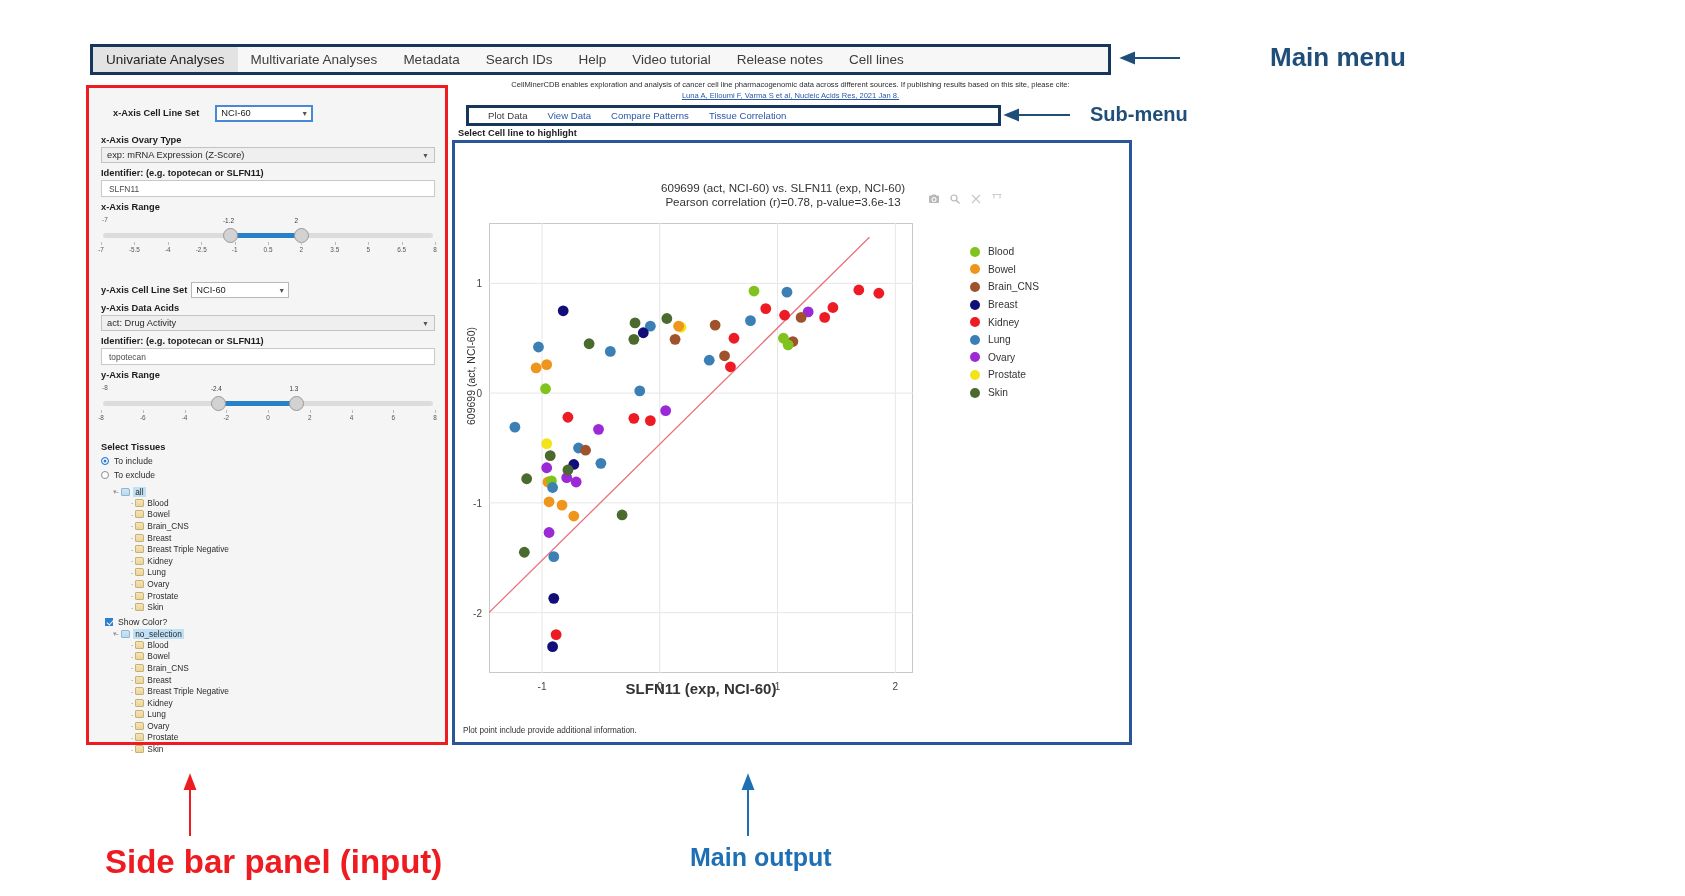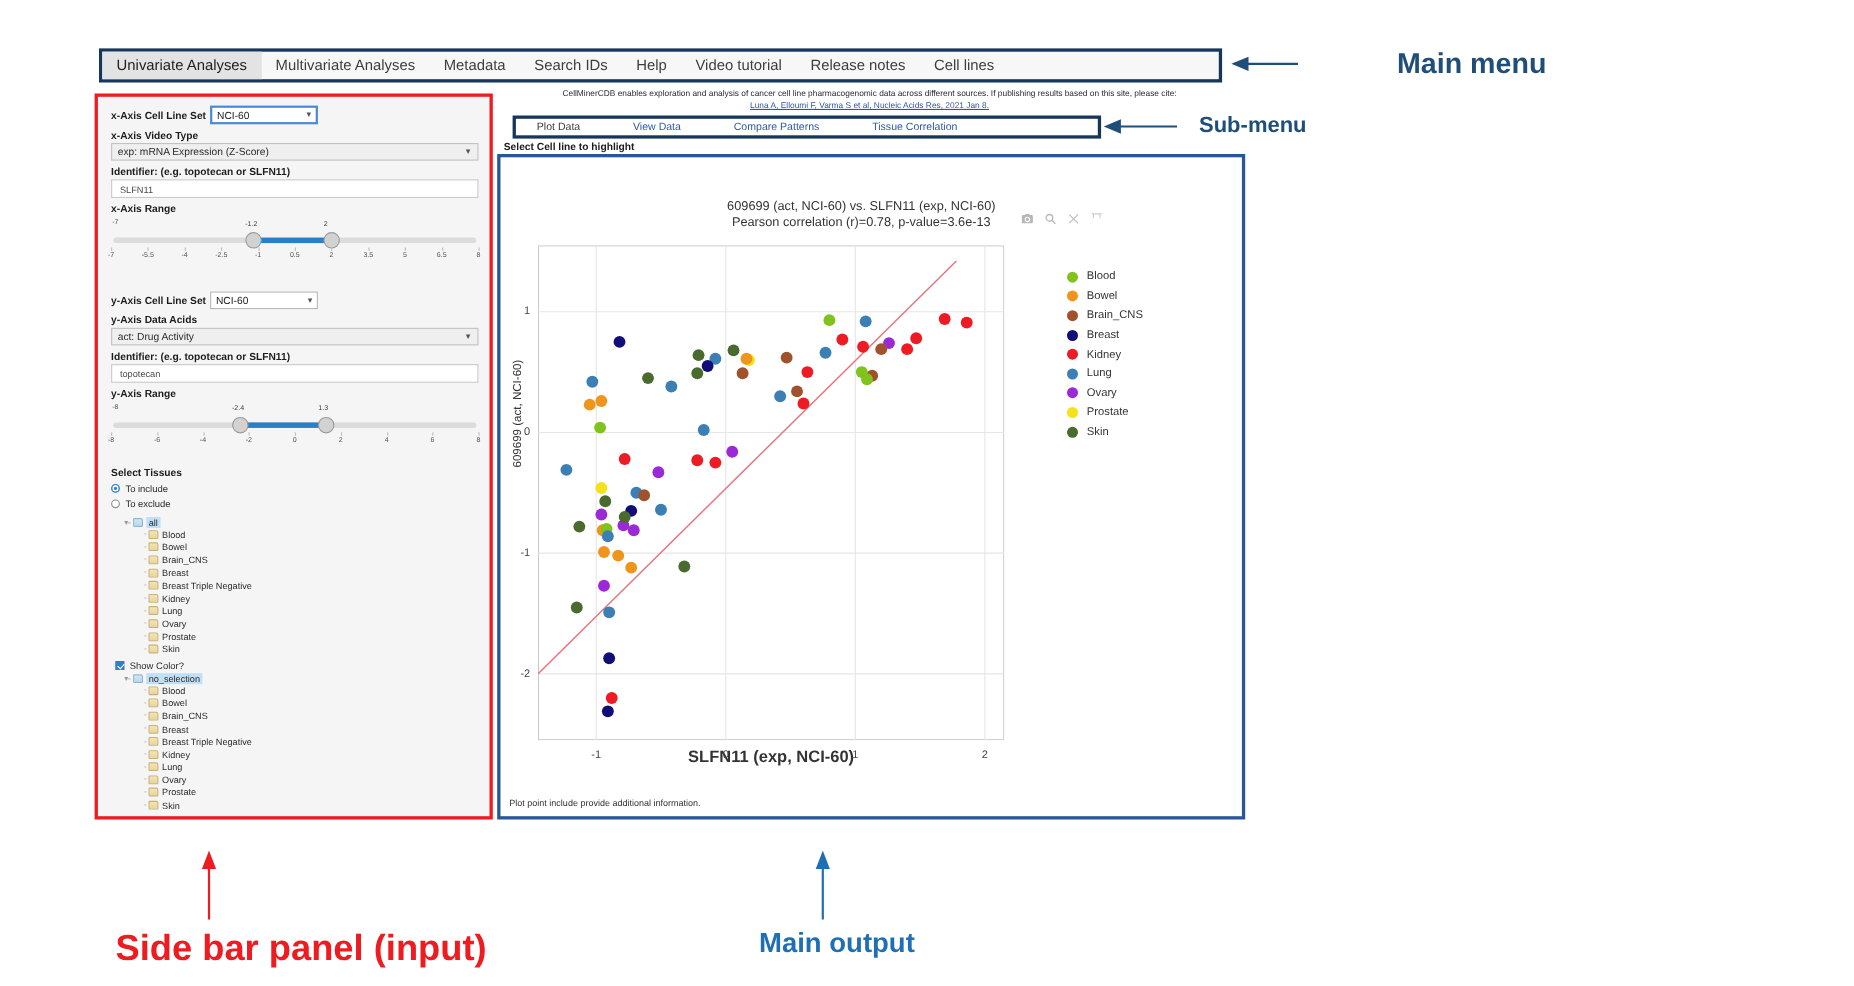--- a/index.html
+++ b/index.html
@@ -29,21 +29,21 @@
     position: absolute; left: 468px; top: 79px; width: 645px;
     text-align: center; font-size: 7.6px; color: #2b2b2b; line-height: 1.5;
   }
   .cite a { color: #2a58a8; text-decoration: underline; }
 
   
   .submenu-box {
     position: absolute; left: 466px; top: 105px; width: 535px; height: 21px;
     border: 3px solid #16365c; background: #fff;
   }
-  .submenu-inner { display: flex; align-items: center; height: 100%; padding-left: 9px; gap: 28px; }
+  .submenu-inner { display: flex; align-items: center; height: 100%; padding-left: 9px; }
   .sm-item { font-size: 9.6px; color: #2a58a8; padding: 0 10px; white-space: nowrap; }
   .sm-item.active { color: #3b3b3b; }
 
   
   .sidebar-box {
     position: absolute; left: 86px; top: 85px; width: 362px; height: 660px;
     border: 3px solid #ee1b21; background: #f5f5f5;
   }
   .sidebar-inner { padding: 8px 10px 0 12px; }
   .lbl { font-size: 9.3px; font-weight: bold; color: #1c1c1c; margin: 5px 0 2px; }
@@ -190,28 +190,28 @@
         <div class="sm-item">View Data</div>
         <div class="sm-item">Compare Patterns</div>
         <div class="sm-item">Tissue Correlation</div>
       </div>
   </div>
 
   <div class="sidebar-box">
     <div class="sidebar-inner">
 
       <div class="row-inline">
-        <span class="lbl" style="margin:0">x-Axis Cell Line Set</span>
+        <span class="lbl" style="margin:12px">x-Axis Cell Line Set</span>
         <div class="select-hl">
           <span>NCI-60</span>
           <span class="caret">▼</span>
         </div>
       </div>
 
-      <div class="lbl">x-Axis Video Type</div>
+      <div class="lbl">x-Axis Ovary Type</div>
       <div class="wide-select">
         <span>exp: mRNA Expression (Z-Score)</span>
         <span class="caret">▼</span>
       </div>
 
       <div class="lbl">Identifier: (e.g. topotecan or SLFN11)</div>
       <div class="text-input">
         <span>SLFN11</span>
       </div>
 

